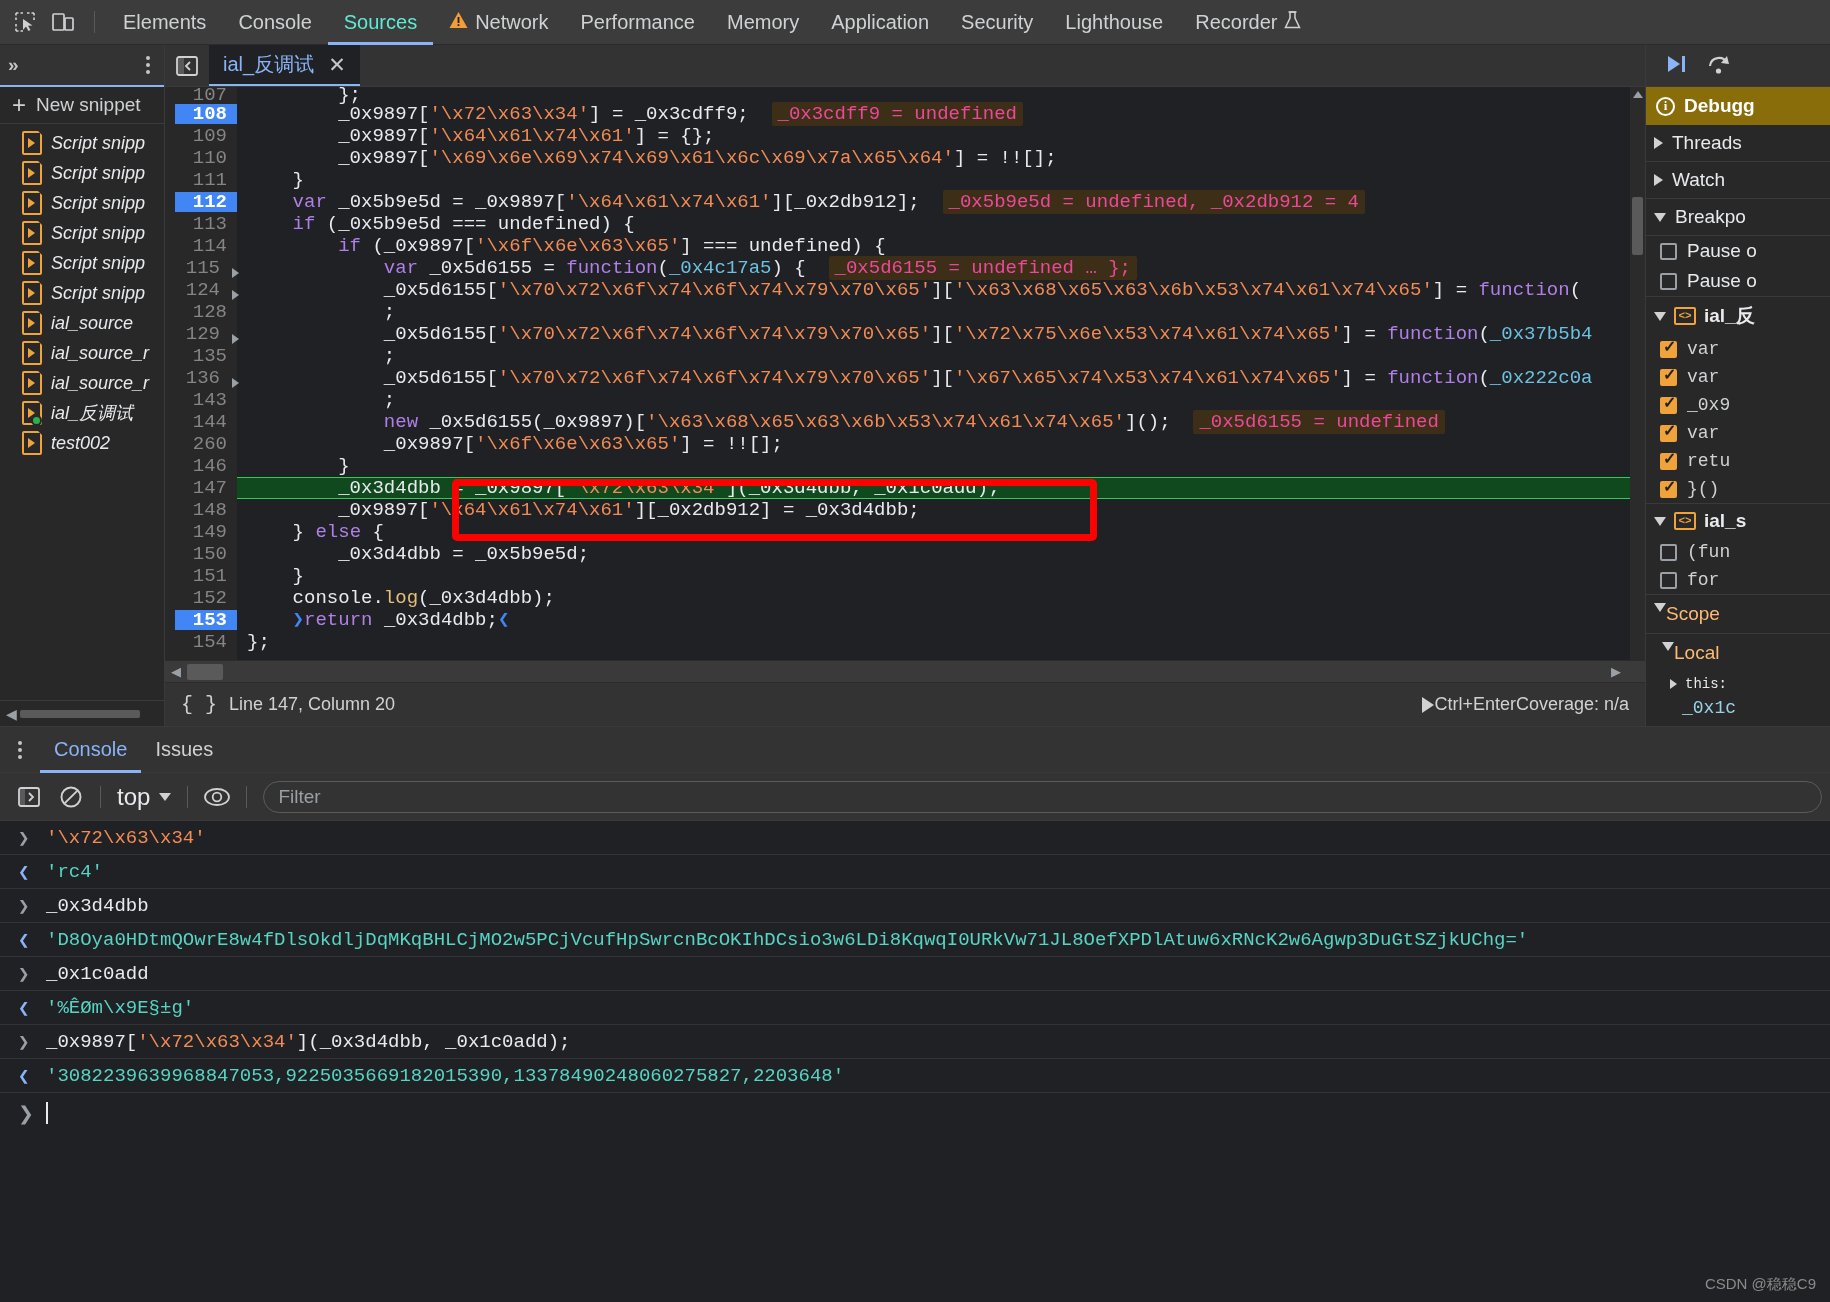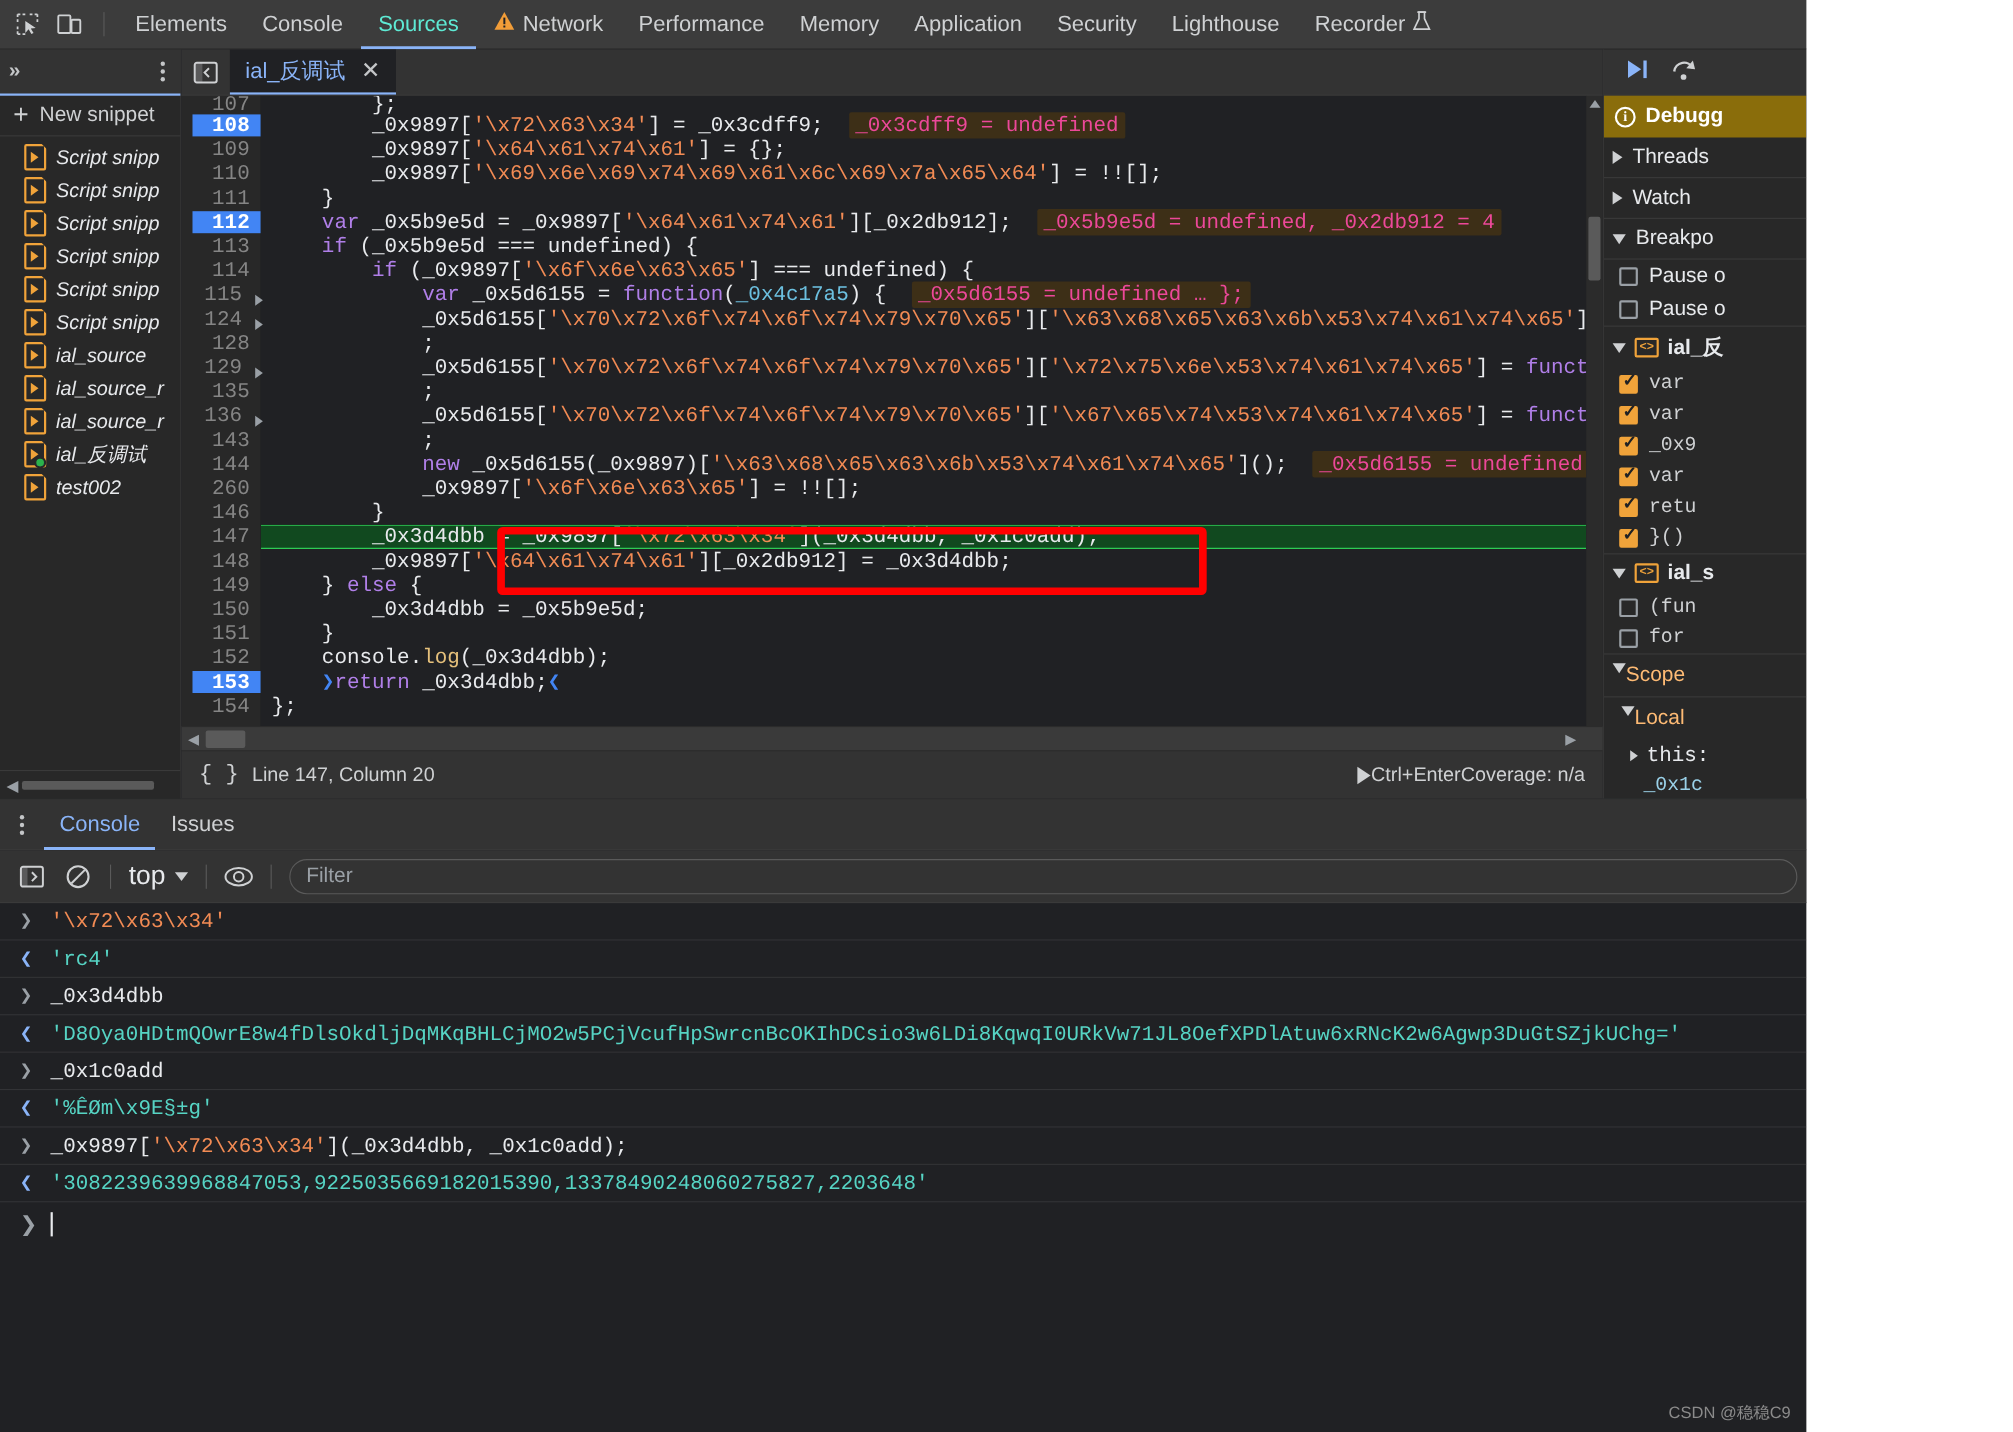--- a/index.html
+++ b/index.html
@@ -4,21 +4,21 @@
 <style>
   * { box-sizing: border-box; margin: 0; padding: 0; }
   html, body {
     width: 1830px; height: 1302px;
     background: #ffffff;
     font-family: "Liberation Sans", sans-serif;
     overflow: hidden;
   }
   .app {
     position: relative;
-    width: 1642px; height: 1302px;
+    width: 1830px; height: 1302px;
     background: #202124;
     color: #e8eaed;
     display: flex; flex-direction: column;
   }
 
   
   .topbar {
     height: 45px; min-height: 45px;
     background: #3c3c3c;
     display: flex; align-items: center;
@@ -249,21 +249,21 @@
   }
   .dbpitem { font-family: "Liberation Mono", monospace; font-size: 18px; color: #cfd1d3; }
   .dscope {
     display: flex; align-items: flex-start; gap: 0;
     padding: 8px; font-size: 19px; color: #fdba74; white-space: nowrap; cursor: pointer;
     border-top: 1px solid #3a3a3a;
   }
   .dlocal { padding-left: 16px; }
   .dthis {
     display: flex; align-items: center; gap: 8px;
-    padding: 4px 8px 4px 24px; font-size: 19px; color: #e8eaed;
+    padding: 4px 8px 4px 24px; font-size: 14px; color: #e8eaed;
     font-family: "Liberation Mono", monospace; white-space: nowrap; cursor: pointer;
   }
   .tri-rs { width: 0; height: 0; border-left: 7px solid #cfd1d3; border-top: 5px solid transparent; border-bottom: 5px solid transparent; flex: none; }
   .dvar { padding: 2px 8px 2px 36px; font-size: 18px; color: #9ad1e8; font-family: "Liberation Mono", monospace; white-space: nowrap; }
 
   
   .vscroll {
     width: 15px; min-width: 15px; background: #2b2b2b; position: relative;
   }
   .vscroll .up { position: absolute; left: 3px; top: 4px; width: 0; height: 0;

